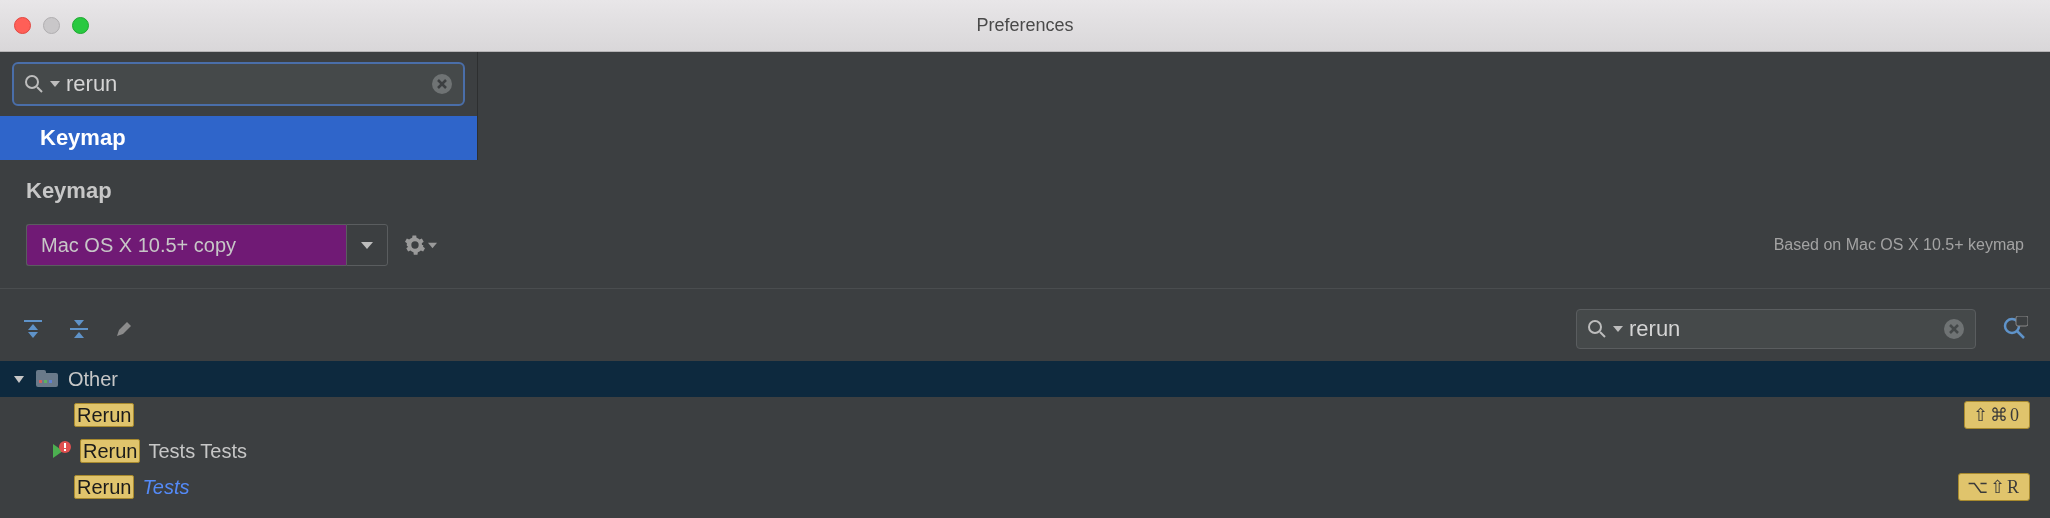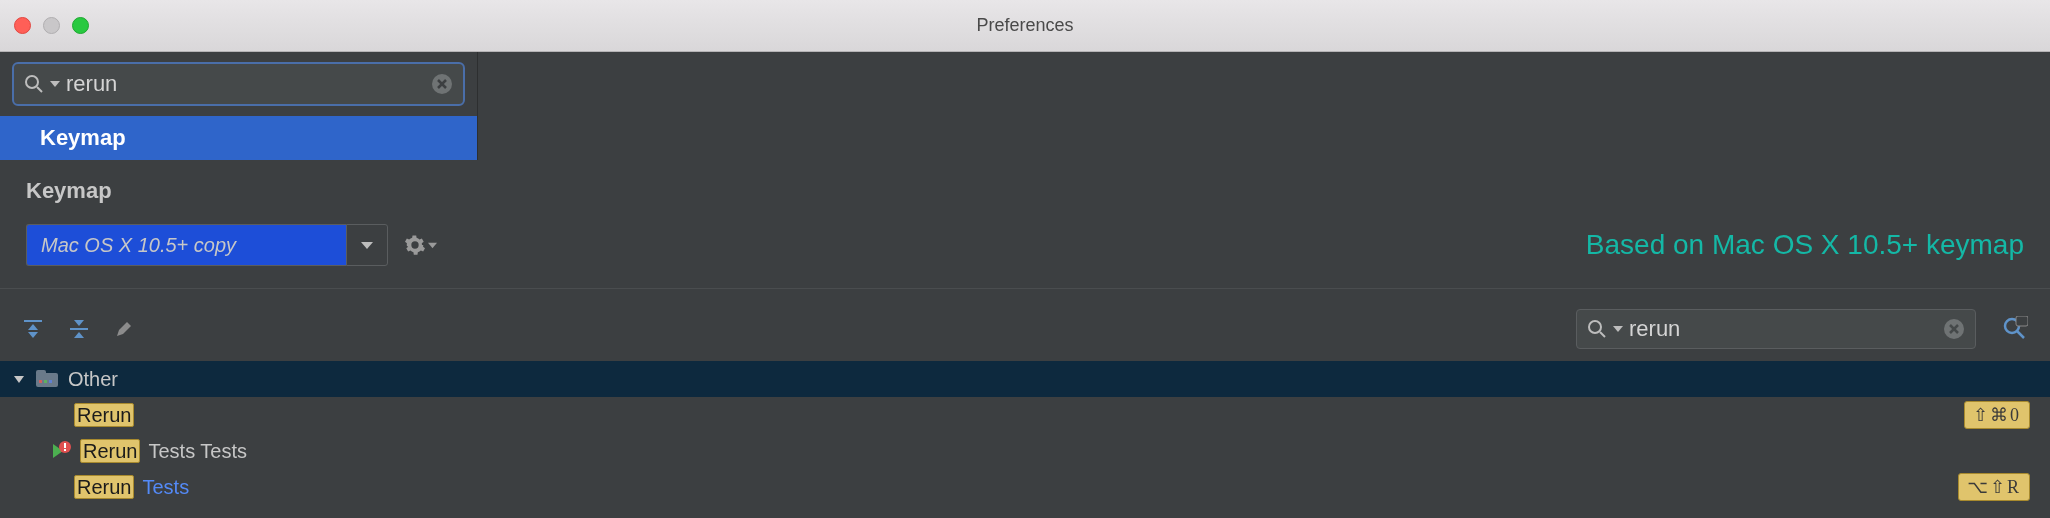--- a/index.html
+++ b/index.html
@@ -24,40 +24,40 @@
   .searchbox input { flex:1; background:transparent; border:none; outline:none; color:#d4d4d4; font-size:22px; }
   .searchbox .clear { cursor:pointer; }
   .sidebar-item { height:44px; display:flex; align-items:center; padding-left:40px; font-size:22px; font-weight:600; color:#fff; background:#2f65ca; }
 
   
   .main { flex:1; display:flex; flex-direction:column; background:#3c3f41; }
   .main-header { padding:18px 26px 10px 26px; }
   .main-title { color:#c7c7c7; font-size:22px; font-weight:700; }
   .keymap-row { display:flex; align-items:center; padding:10px 26px 22px 26px; gap:16px; border-bottom:1px solid #4a4d4f; }
   .combo { display:flex; height:42px; }
-  .combo-field { width:320px; border:1px solid #5a5d5f; background:#1d4ed8; color:#c7c7c7; font-size:20px; padding:4px 14px; display:flex; align-items:center; border-right:none; border-radius:3px 0 0 3px;font-style:italic; }
+  .combo-field { width:320px; border:1px solid #5a5d5f; background:#701a75; color:#c7c7c7; font-size:20px; padding:4px 14px; display:flex; align-items:center; border-right:none; border-radius:3px 0 0 3px; }
   .combo-btn { width:42px; border:1px solid #5a5d5f; background:#3c3f41; display:flex; align-items:center; justify-content:center; border-radius:0 3px 3px 0; }
   .gearwrap { display:flex; align-items:center; color:#9a9a9a; gap:2px;}
-  .basedon { margin-left:auto; color:#14b8a6; font-size:28px; }
+  .basedon { margin-left:auto; color:#a3a3a3; font-size:16px; }
 
   .toolbar-row { display:flex; align-items:center; padding:20px 22px 6px 22px; gap:20px; }
   .tool-icons { display:flex; gap:24px; align-items:center; }
   .tool-spacer { flex:1; }
   .search2 { width:400px; height:40px; border:1px solid #5a5d5f; border-radius:4px; background:#45494a; display:flex; align-items:center; padding:0 10px; gap:6px;}
   .search2 input { flex:1; background:transparent; border:none; outline:none; color:#d4d4d4; font-size:22px; }
   .find-shortcut { margin-left:6px; }
 
   
   .tree { margin-top:6px; font-size:20px; }
   .tree-header { height:36px; background:#0d293e; display:flex; align-items:center; padding-left:12px; gap:10px; color:#c7c7c7;}
   .tree-header .tri { color:#c7c7c7; }
   .tree-row { height:36px; display:flex; align-items:center; padding-left:74px; gap:8px; color:#c7c7c7; position:relative;}
   .tree-row.withicon { padding-left:50px; }
   .hl { background:#e0c46c; color:#1b1b1b; padding:0 2px; border:1px solid #a88a2e; border-radius:2px; font-weight:500; line-height:1.1;}
-  .link { color:#548af7; }
+  .link { color:#548af7;font-style:italic; }
   .shortcut-badge { position:absolute; right:20px; background:#e0c46c; color:#3a3a3a; border:1px solid #a88a2e; border-radius:3px; padding:2px 8px; font-size:18px; font-family:-apple-system; display:flex; align-items:center; gap:2px; letter-spacing:2px;}
 
   .folder-icon { display:inline-block; }
 
   svg { display:block; }
 </style>
 </head>
 <body>
 
 <div class="titlebar">

